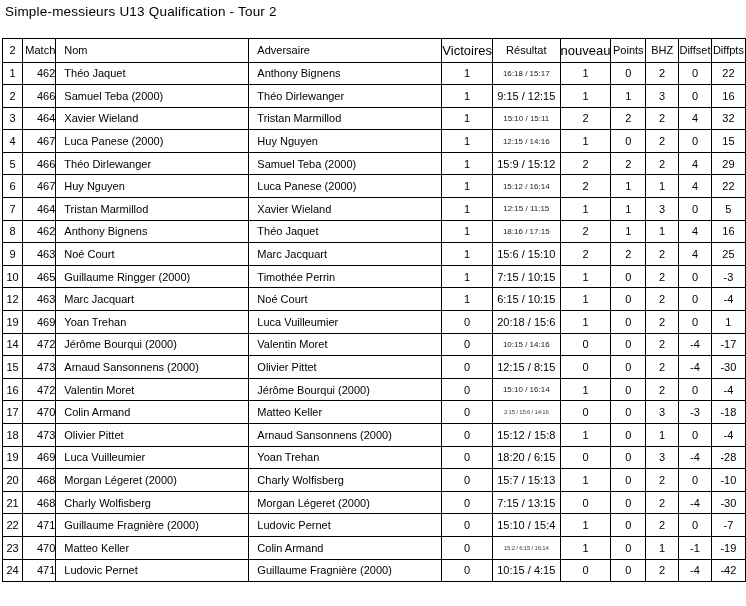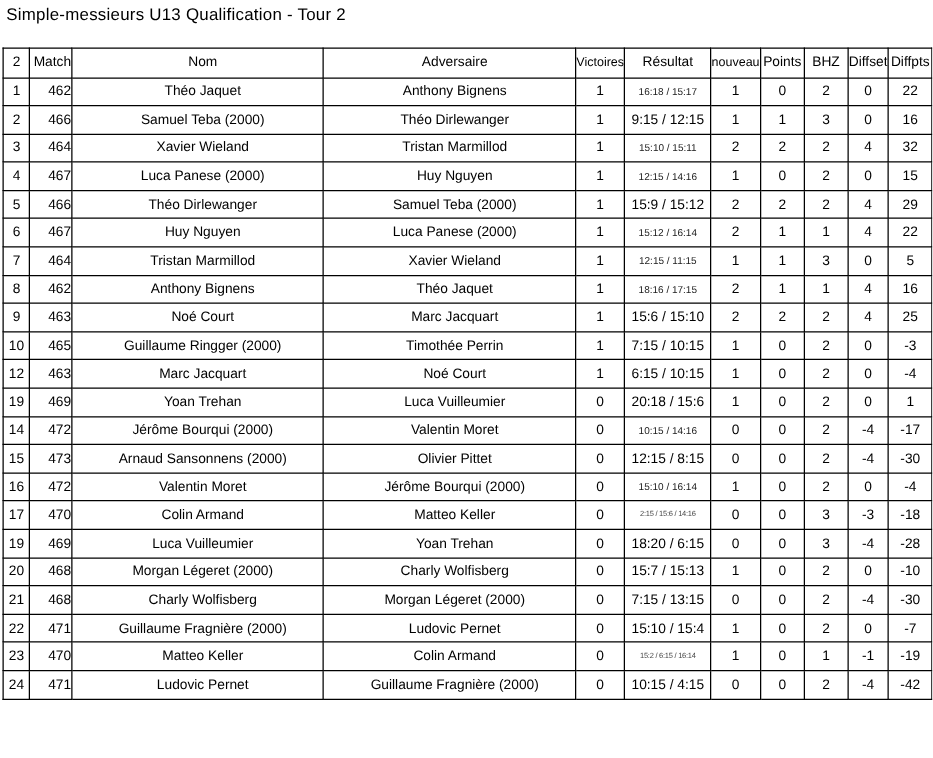--- a/index.html
+++ b/index.html
@@ -50,24 +50,24 @@
   .c-nom       { width: 204px; }
   .c-adversaire{ width: 204px; }
   .c-victoires { width: 34px; }
   .c-resultat  { width: 70px; }
   .c-nouveau   { width: 35px; }
   .c-points    { width: 35px; }
   .c-bhz       { width: 36px; }
   .c-diffset   { width: 32px; }
   .c-diffpts   { width: 34px; }
   td.c-nom, td.c-adversaire, th.c-nom, th.c-adversaire {
-    text-align: center;
+    text-align: left;
     padding-left: 8px;
   }
-  th.small-header { font-size: 10px; }
+  th.small-header { font-size: 13px; }
   td.res-small { font-size: 8px;  color: #1a1a1a; }
   td.res-tiny  { font-size: 6px;  color: #444444; letter-spacing: -0.2px; }
 </style>
 </head>
 <body>
 
 <div class="page">
   <div class="title">Simple-messieurs U13 Qualification - Tour 2</div>
   <table class="results">
     <colgroup>
@@ -301,20 +301,33 @@
           <td class="c-adversaire">Matteo Keller</td>
           <td class="c-victoires">0</td>
           <td class="c-resultat res-tiny">2:15 / 15:6 / 14:16</td>
           <td class="c-nouveau">0</td>
           <td class="c-points">0</td>
           <td class="c-bhz">3</td>
           <td class="c-diffset">-3</td>
           <td class="c-diffpts">-18</td>
         </tr>
         <tr>
+          <td class="c-rank">18</td>
+          <td class="c-match">473</td>
+          <td class="c-nom">Olivier Pittet</td>
+          <td class="c-adversaire">Arnaud Sansonnens (2000)</td>
+          <td class="c-victoires">0</td>
+          <td class="c-resultat res-normal">15:12 / 15:8</td>
+          <td class="c-nouveau">1</td>
+          <td class="c-points">0</td>
+          <td class="c-bhz">1</td>
+          <td class="c-diffset">0</td>
+          <td class="c-diffpts">-4</td>
+        </tr>
+        <tr>
           <td class="c-rank">19</td>
           <td class="c-match">469</td>
           <td class="c-nom">Luca Vuilleumier</td>
           <td class="c-adversaire">Yoan Trehan</td>
           <td class="c-victoires">0</td>
           <td class="c-resultat res-normal">18:20 / 6:15</td>
           <td class="c-nouveau">0</td>
           <td class="c-points">0</td>
           <td class="c-bhz">3</td>
           <td class="c-diffset">-4</td>

